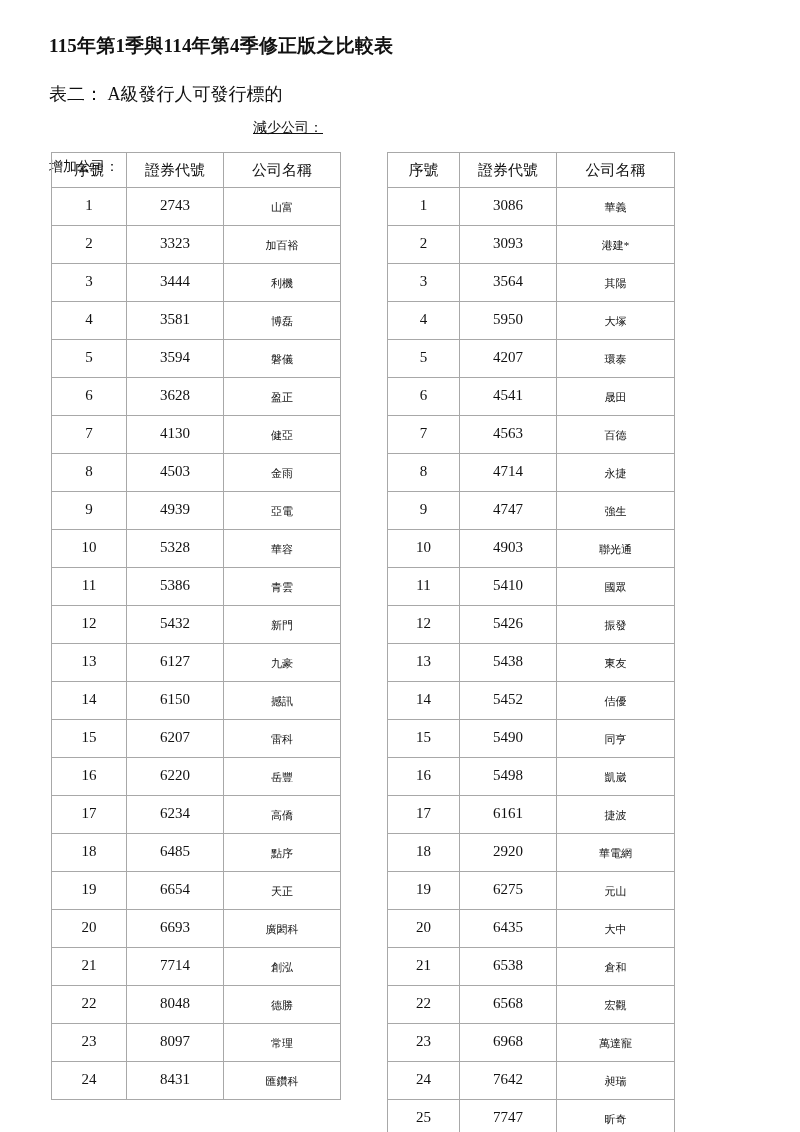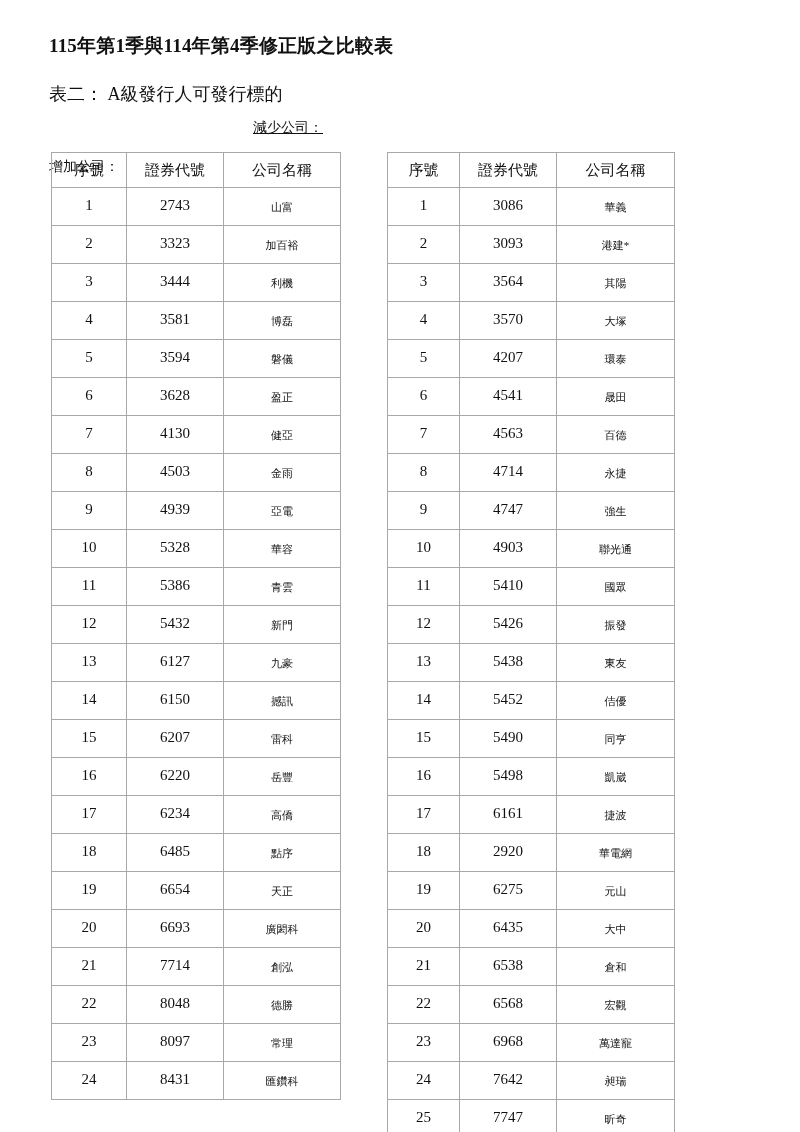--- a/index.html
+++ b/index.html
@@ -206,21 +206,21 @@
         <td class="code">3093</td>
         <td class="name">港建*</td>
       </tr>
       <tr>
         <td class="num">3</td>
         <td class="code">3564</td>
         <td class="name">其陽</td>
       </tr>
       <tr>
         <td class="num">4</td>
-        <td class="code">3570</td>
+        <td class="code">5950</td>
         <td class="name">大塚</td>
       </tr>
       <tr>
         <td class="num">5</td>
         <td class="code">4207</td>
         <td class="name">環泰</td>
       </tr>
       <tr>
         <td class="num">6</td>
         <td class="code">4541</td>

